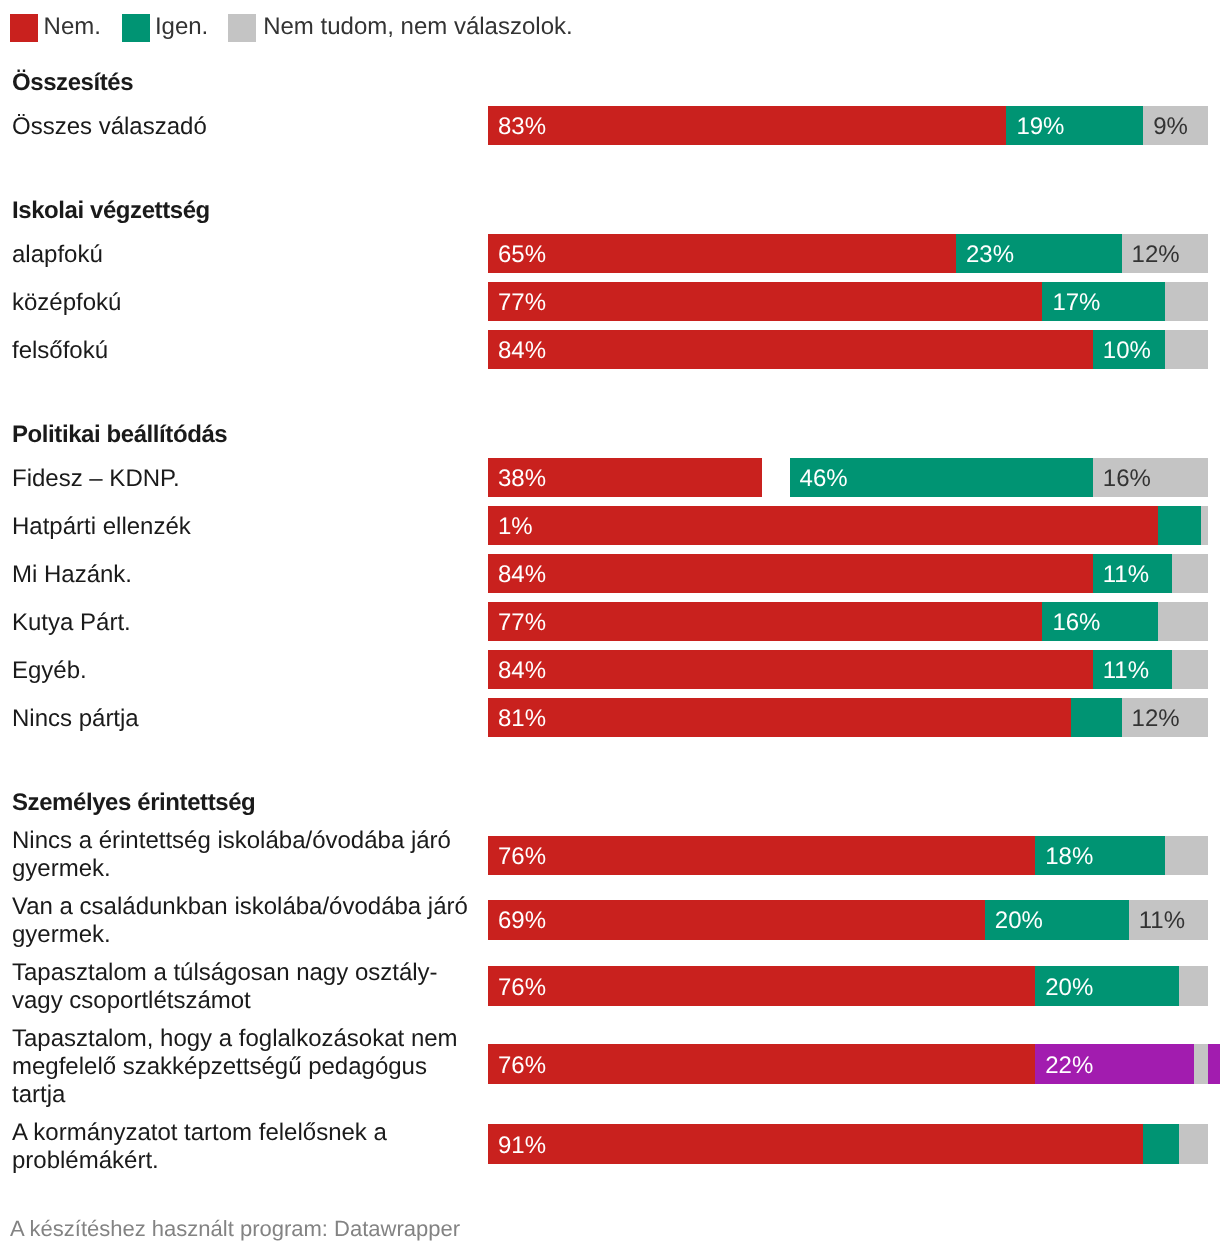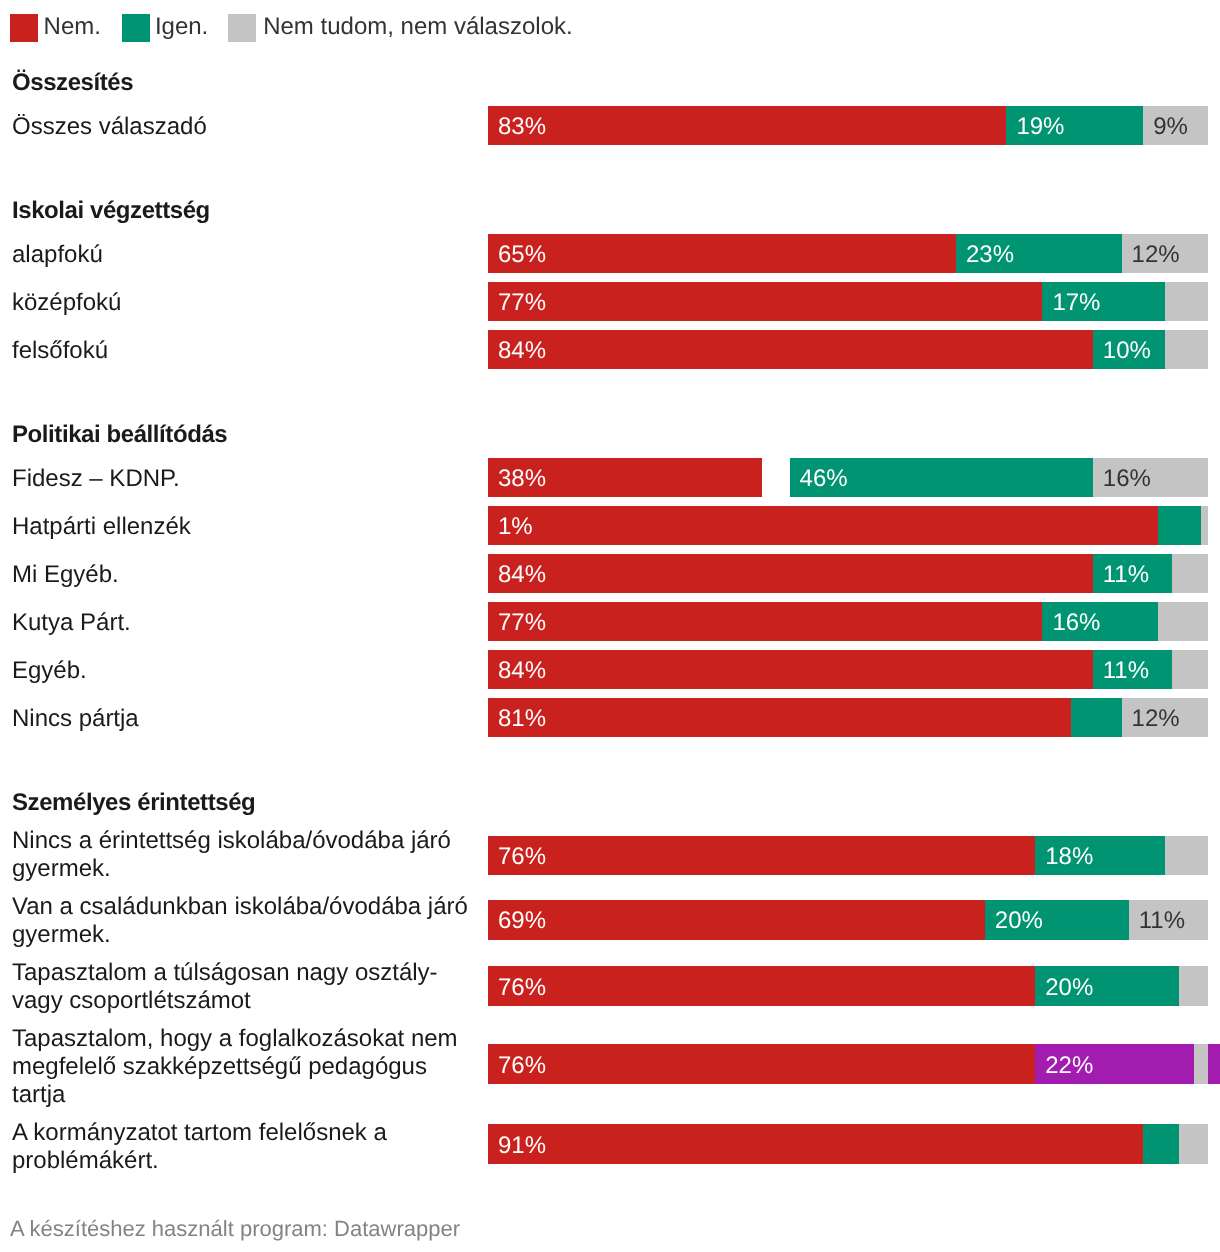--- a/index.html
+++ b/index.html
@@ -126,21 +126,21 @@
         <div class="bar-seg" style="left: 0px; width: 669.6px; background: rgb(201, 33, 30);">
           <span class="seg-value" style="color: rgb(255, 255, 255);">1%</span>
         </div>
         <div class="bar-seg" style="left: 669.6px; width: 43.2px; background: rgb(0, 148, 115);">
         </div>
         <div class="bar-seg" style="left: 712.8px; width: 7.2px; background: rgb(196, 196, 196);">
         </div>
       </div>
     </div>
     <div class="chart-row">
-      <div class="row-label" style="left:12px;top:561.1px;width:468px">Mi Egyéb.</div>
+      <div class="row-label" style="left:12px;top:561.1px;width:468px">Mi Hazánk.</div>
       <div class="bar" style="left:488px;top:554.1px;width:720px;height:39.4px">
         <div class="bar-seg" style="left: 0px; width: 604.8px; background: rgb(201, 33, 30);">
           <span class="seg-value" style="color: rgb(255, 255, 255);">84%</span>
         </div>
         <div class="bar-seg" style="left: 604.8px; width: 79.2px; background: rgb(0, 148, 115);">
           <span class="seg-value" style="color: rgb(255, 255, 255);">11%</span>
         </div>
         <div class="bar-seg" style="left: 684px; width: 36px; background: rgb(196, 196, 196);">
         </div>
       </div>

